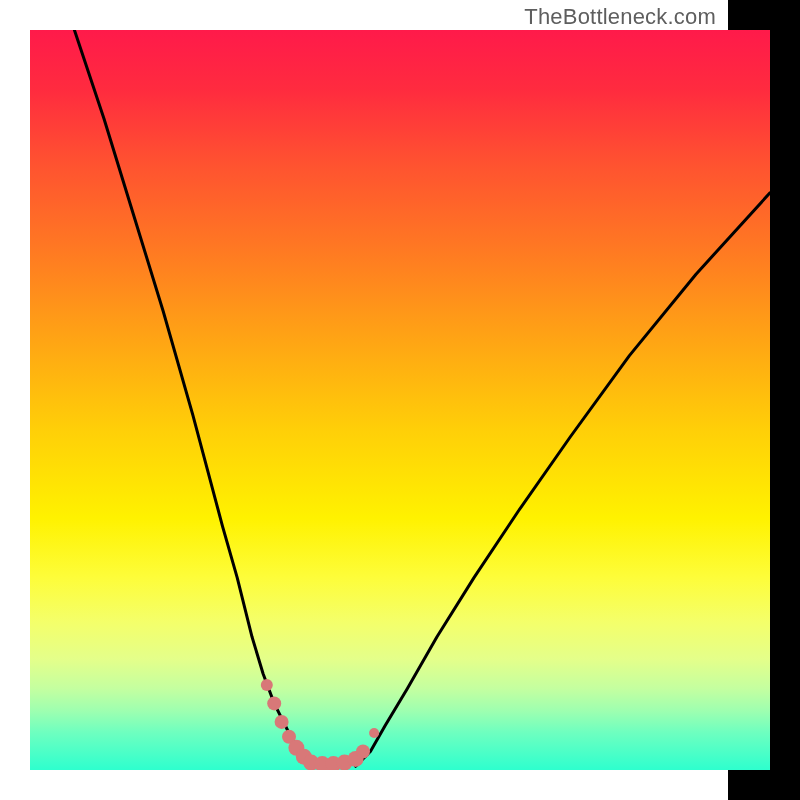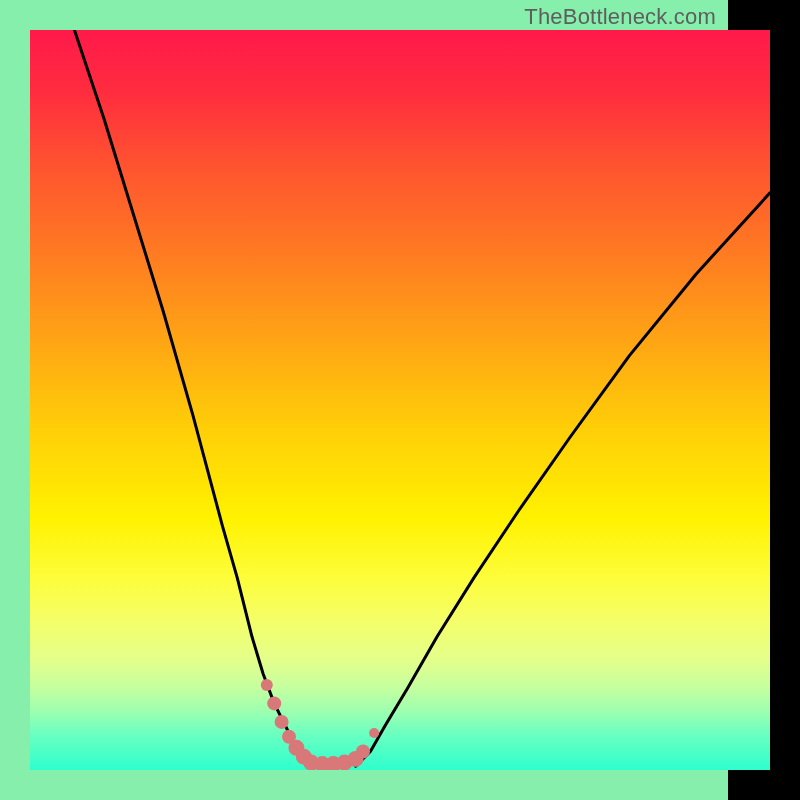--- a/index.html
+++ b/index.html
@@ -8,21 +8,21 @@
     width: 800px;
     height: 800px;
     background: #000;
     overflow: hidden;
     font-family: Arial, Helvetica, sans-serif;
   }
   .frame {
     position: absolute;
     left: 0; top: 0;
     width: 728px; height: 800px;
-    background: #86efac;
+    background: #ffffff;
   }
   .plot-area {
     position: absolute;
     left: 30px;
     top: 30px;
     width: 740px;
     height: 740px;
     overflow: hidden;
   }
   .gradient {

